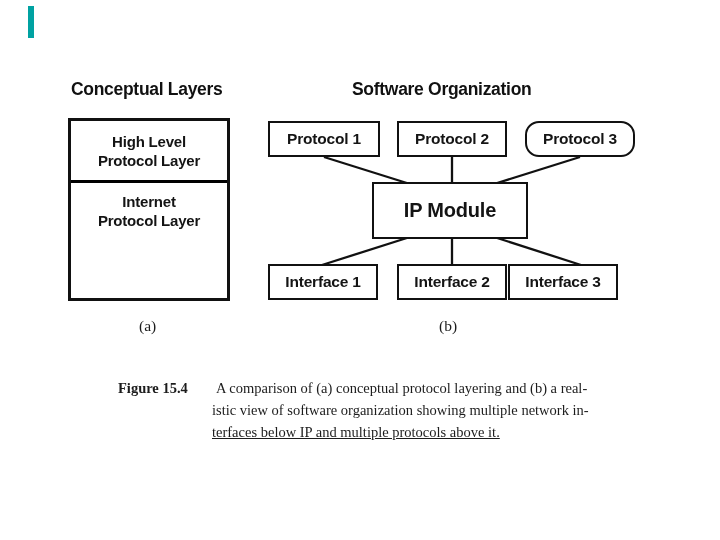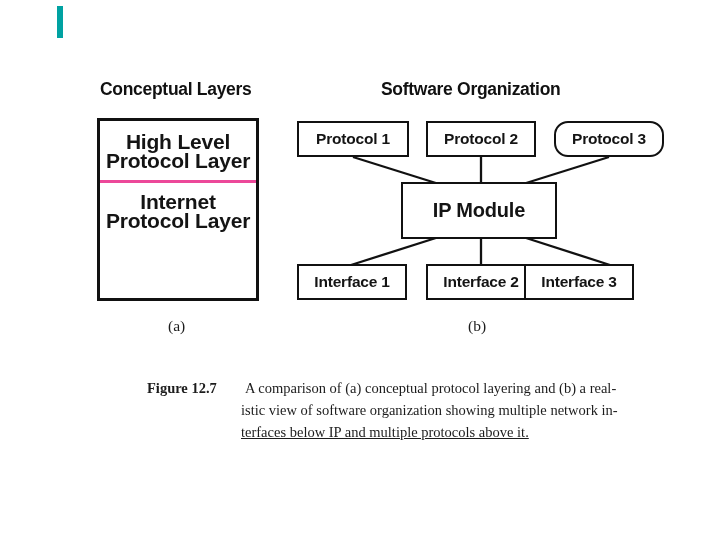--- a/index.html
+++ b/index.html
@@ -4,21 +4,20 @@
 <style>
   html, body { margin: 0; padding: 0; background: #ffffff; }
   .stage {
     position: relative;
     width: 652px;
     height: 540px;
     background: #ffffff;
     overflow: hidden;
     font-family: "Liberation Sans", sans-serif;
     color: #141414;
-    margin-left: 29px;
   }
   .teal-bar {
     position: absolute;
     left: 28px; top: 6px;
     width: 6px; height: 32px;
     background: #00a2a2;
   }
   .heading {
     position: absolute;
     top: 79px;
@@ -41,27 +40,27 @@
     display: grid;
     grid-template-rows: 1fr 1fr 1fr;
     background: #ffffff;
     z-index: 2;
   }
   .stack .layer {
     display: flex;
     align-items: center;
     justify-content: center;
     text-align: center;
-    font-size: 21px;
+    font-size: 15px;
     font-weight: 700;
     line-height: 19px;
     letter-spacing: -0.2px;
     white-space: pre-line;
   }
-  .stack .layer + .layer { border-top: 3px solid #ec4899; }
+  .stack .layer + .layer { border-top: 3px solid #000000; }
 
   
   .sbox {
     position: absolute;
     border: 2.5px solid #111111;
     box-sizing: border-box;
     background: #ffffff;
     display: flex;
     align-items: center;
     justify-content: center;
@@ -70,21 +69,21 @@
     letter-spacing: -0.2px;
     white-space: nowrap;
     z-index: 2;
   }
   .sbox.p1 { left: 268px; top: 121px; width: 112px; height: 36px; }
   .sbox.p2 { left: 397px; top: 121px; width: 110px; height: 36px; }
   .sbox.p3 { left: 525px; top: 121px; width: 110px; height: 36px; border-radius: 14px; }
   .sbox.ip { left: 372px; top: 182px; width: 156px; height: 57px; font-size: 20px; }
   .sbox.i1 { left: 268px; top: 264px; width: 110px; height: 36px; }
   .sbox.i2 { left: 397px; top: 264px; width: 110px; height: 36px; }
-  .sbox.i3 { left: 495px; top: 264px; width: 110px; height: 36px; }
+  .sbox.i3 { left: 508px; top: 264px; width: 110px; height: 36px; }
 
   .connectors {
     position: absolute;
     left: 0; top: 0;
     width: 720px; height: 540px;
     z-index: 1;
   }
 
   .panel-label {
     position: absolute;
@@ -138,18 +137,18 @@
   <div class="sbox p2">Protocol 2</div>
   <div class="sbox p3">Protocol 3</div>
   <div class="sbox ip">IP Module</div>
   <div class="sbox i1">Interface 1</div>
   <div class="sbox i2">Interface 2</div>
   <div class="sbox i3">Interface 3</div>
 
   <div class="panel-label a">(a)</div>
   <div class="panel-label b">(b)</div>
 
-  <div class="caption-line cap-label">Figure 12.7</div>
+  <div class="caption-line cap-label">Figure 15.4</div>
   <div class="caption-line cap-l1">A comparison of (a) conceptual protocol layering and (b) a real-</div>
   <div class="caption-line cap-l2">istic view of software organization showing multiple network in-</div>
   <div class="caption-line cap-l3">terfaces below IP and multiple protocols above it.</div>
 
 </div>
 
 </body></html>

